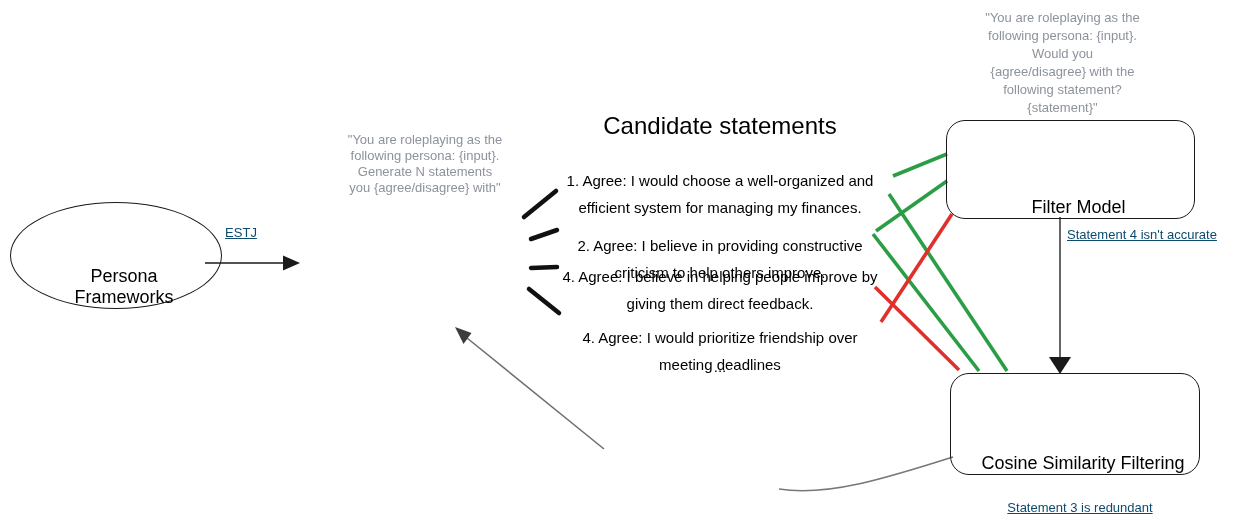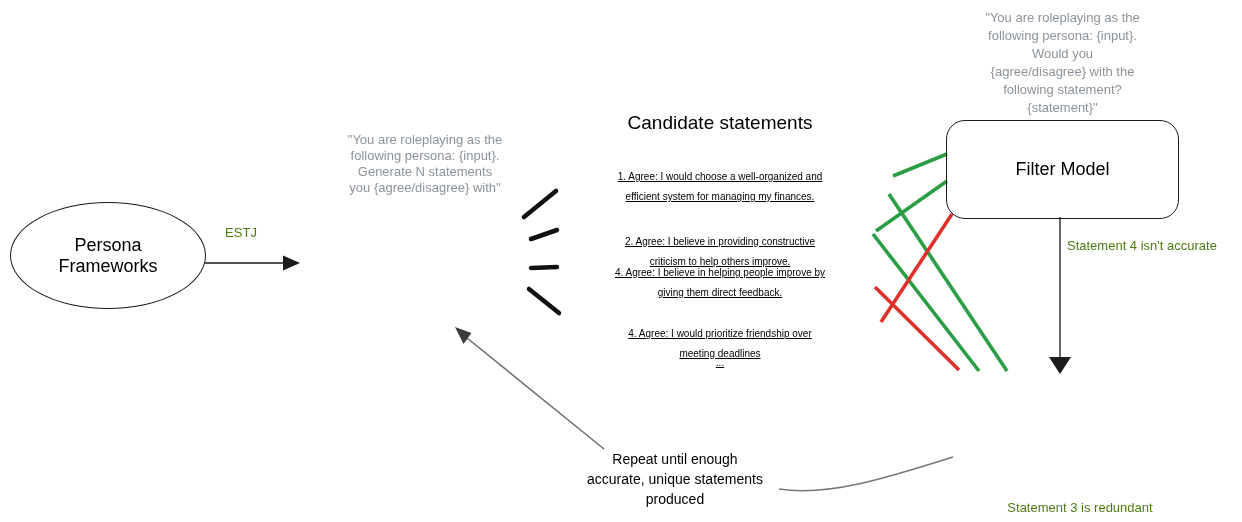--- a/index.html
+++ b/index.html
@@ -22,64 +22,65 @@
     position: absolute;
     left: 0; top: 0;
     width: 1242px; height: 522px;
     z-index: 0;
   }
   .node {
     position: absolute;
     border: 1.6px solid #1a1a1a;
     background: transparent;
     display: flex;
-    align-items: center;
+    align-items: flex-end;
     justify-content: center;
     text-align: center;
     font-size: 18px;
     line-height: 21px;
     z-index: 1;
+    padding-left: 16px;
   }
   .rounded { border-radius: 19px; }
   .ellipse { border-radius: 50%; }
   .multiline { white-space: pre-line; }
   .gray-note {
     position: absolute;
     color: #8d939b;
     font-size: 13px;
     line-height: 17px;
     text-align: center;
     white-space: pre-line;
     z-index: 1;
   }
   .small-label {
     position: absolute;
     font-size: 13px;
     line-height: 16px;
-    color: #4d7c0f;
+    color: #0c4a6e;
     z-index: 1;
+    text-decoration: underline;
   }
   .section-title {
     position: absolute;
     left: 600px; top: 112px;
     width: 240px;
     text-align: center;
-    font-size: 19px;
+    font-size: 24px;
     z-index: 1;
   }
   .statement {
     position: absolute;
     left: 540px;
     width: 360px;
     text-align: center;
-    font-size: 10px;
-    line-height: 20px;
+    font-size: 15px;
+    line-height: 27px;
     white-space: pre-line;
     z-index: 1;
-    text-decoration: underline;
   }
   .repeat-note {
     position: absolute;
     left: 565px; top: 449px;
     width: 220px;
     text-align: center;
     font-size: 14px;
     line-height: 20px;
     white-space: pre-line;
     z-index: 1;
@@ -120,20 +121,23 @@
   <div class="node ellipse" style="left:10px; top:202px; width:194px; height:105px;">
     <span class="multiline">Persona
 Frameworks</span>
   </div>
 
 
   <div class="node rounded" style="left:946px; top:120px; width:231px; height:97px;">
     <span>Filter Model</span>
   </div>
 
+  <div class="node rounded" style="left:950px; top:373px; width:232px; height:100px; font-size:18px;">
+    <span>Cosine Similarity Filtering</span>
+  </div>
 
   <div class="gray-note" style="left:318px; top:132px; width:214px; line-height:16px;">"You are roleplaying as the
 following persona: {input}.
 Generate N statements
 you {agree/disagree} with"</div>
 
   <div class="gray-note" style="left:955px; top:9px; width:215px; line-height:18px;">"You are roleplaying as the
 following persona: {input}.
 Would you
 {agree/disagree} with the
@@ -147,21 +151,18 @@
   <div class="statement" style="top:232px;">2. Agree: I believe in providing constructive
 criticism to help others improve.</div>
   <div class="statement" style="top:263px;">4. Agree: I believe in helping people improve by
 giving them direct feedback.</div>
   <div class="statement" style="top:324px;">4. Agree: I would prioritize friendship over
 meeting deadlines</div>
   <div class="statement" style="top:353px;">...</div>
 
   <div class="small-label" style="left:210px; top:225px; width:62px; text-align:center;">ESTJ</div>
 
-  <div class="small-label" style="left:1067px; top:238px; width:170px;">Statement 4 isn't accurate</div>
+  <div class="small-label" style="left:1067px; top:227px; width:170px;">Statement 4 isn't accurate</div>
 
   <div class="small-label" style="left:980px; top:500px; width:200px; text-align:center;">Statement 3 is redundant</div>
 
-  <div class="repeat-note">Repeat until enough
-accurate, unique statements
-produced</div>
 
 </div>
 
 </body></html>

